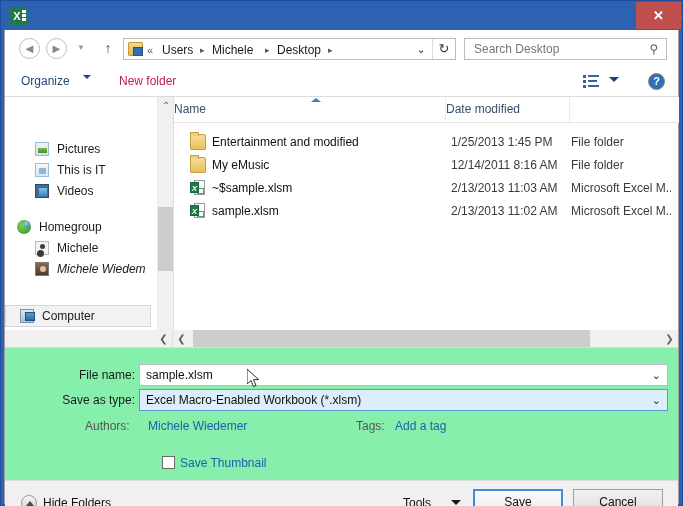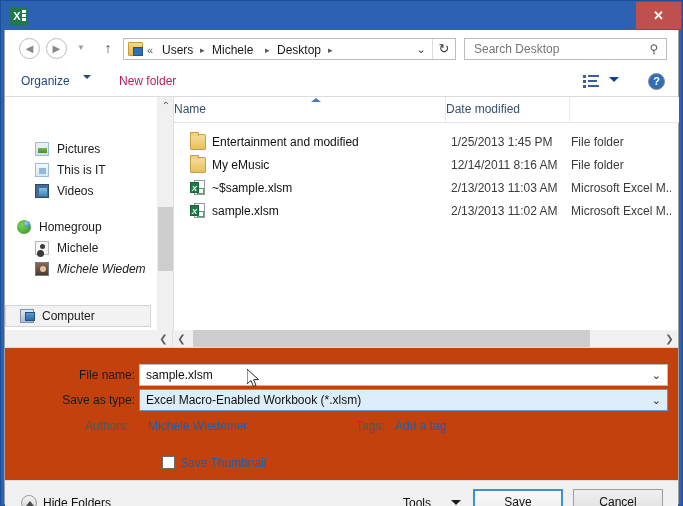--- a/index.html
+++ b/index.html
@@ -355,21 +355,21 @@
   }
   #navhscroll .hsb-arrow {
     position: absolute; top: 0; right: 0; width: 17px; height: 17px;
     color: #5e5e5e; font-size: 10px; line-height: 17px; text-align: center;
     cursor: default;
   }
 
   
   #bottompanel {
     position: absolute; left: 0; top: 317px; width: 673px; height: 155px;
-    background: #c2410c; border-top: 1px solid #dcdcdc;
+    background: #86efac; border-top: 1px solid #dcdcdc;
   }
   .formlabel {
     position: absolute; height: 20px; line-height: 20px;
     font-size: 12px; color: #1a1a1a; text-align: right;
   }
   #filename-label  { left: 10px; top: 17px; width: 120px; }
   #savetype-label  { left: 10px; top: 42px; width: 120px; }
 
   .comboctl {
     position: absolute; height: 22px;

